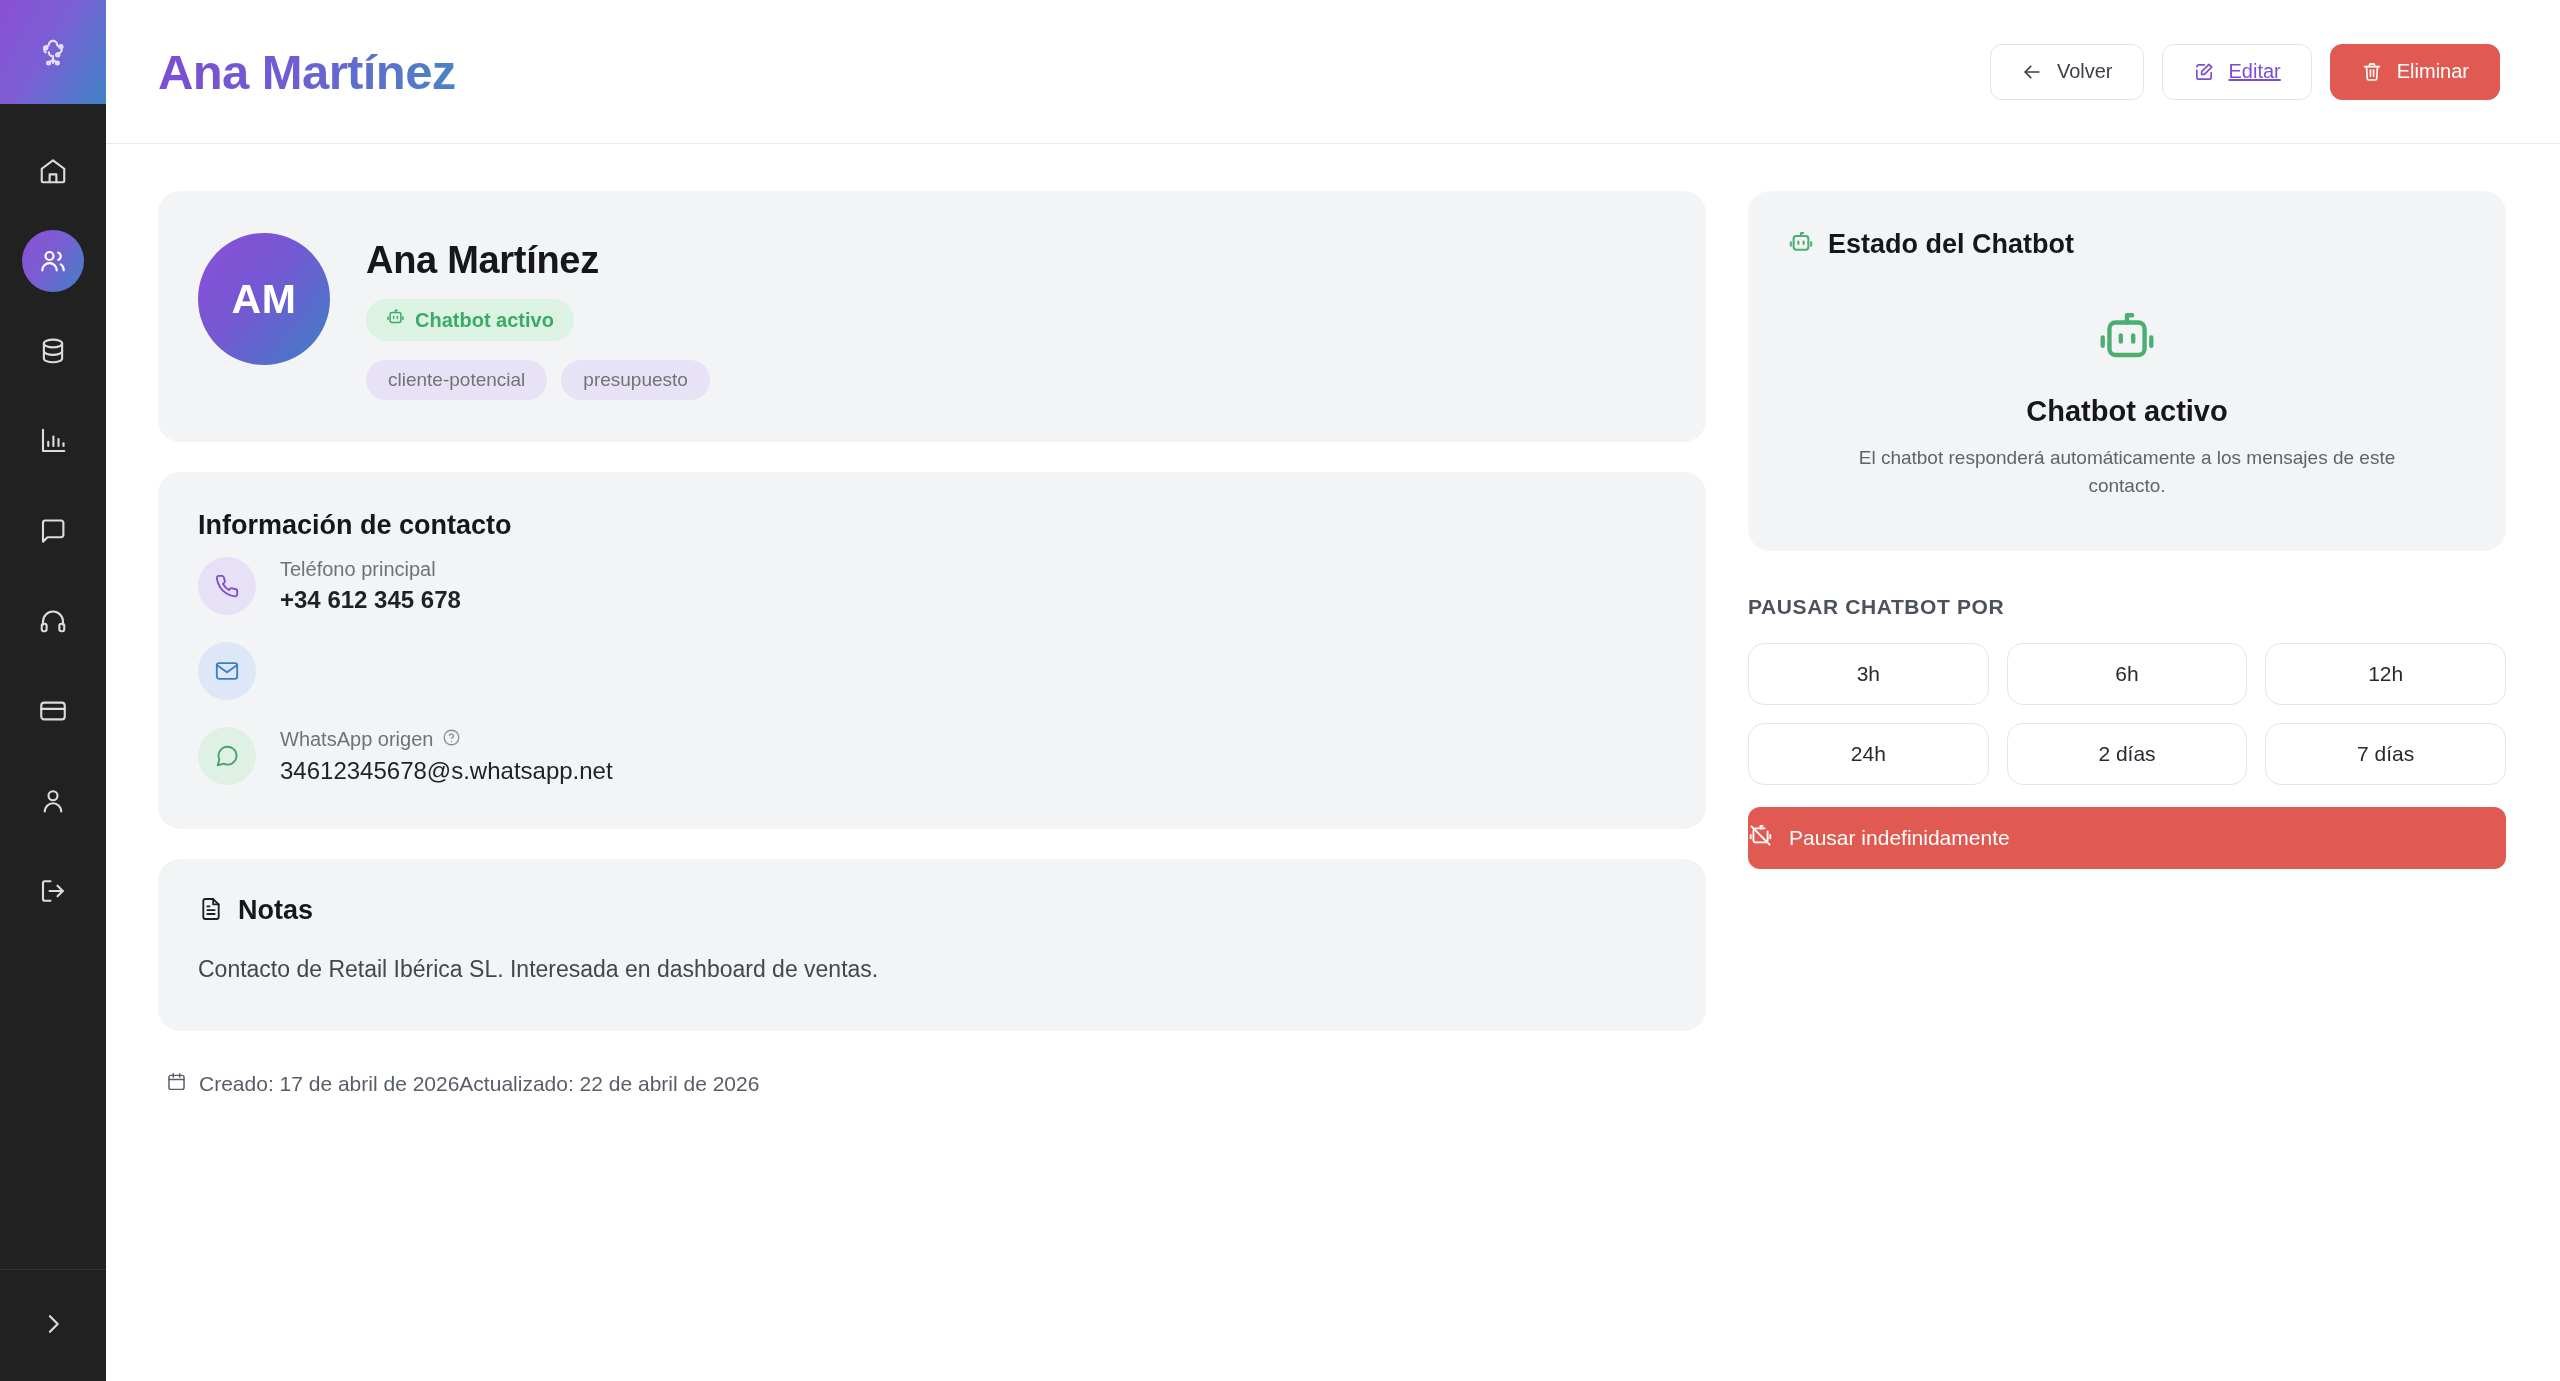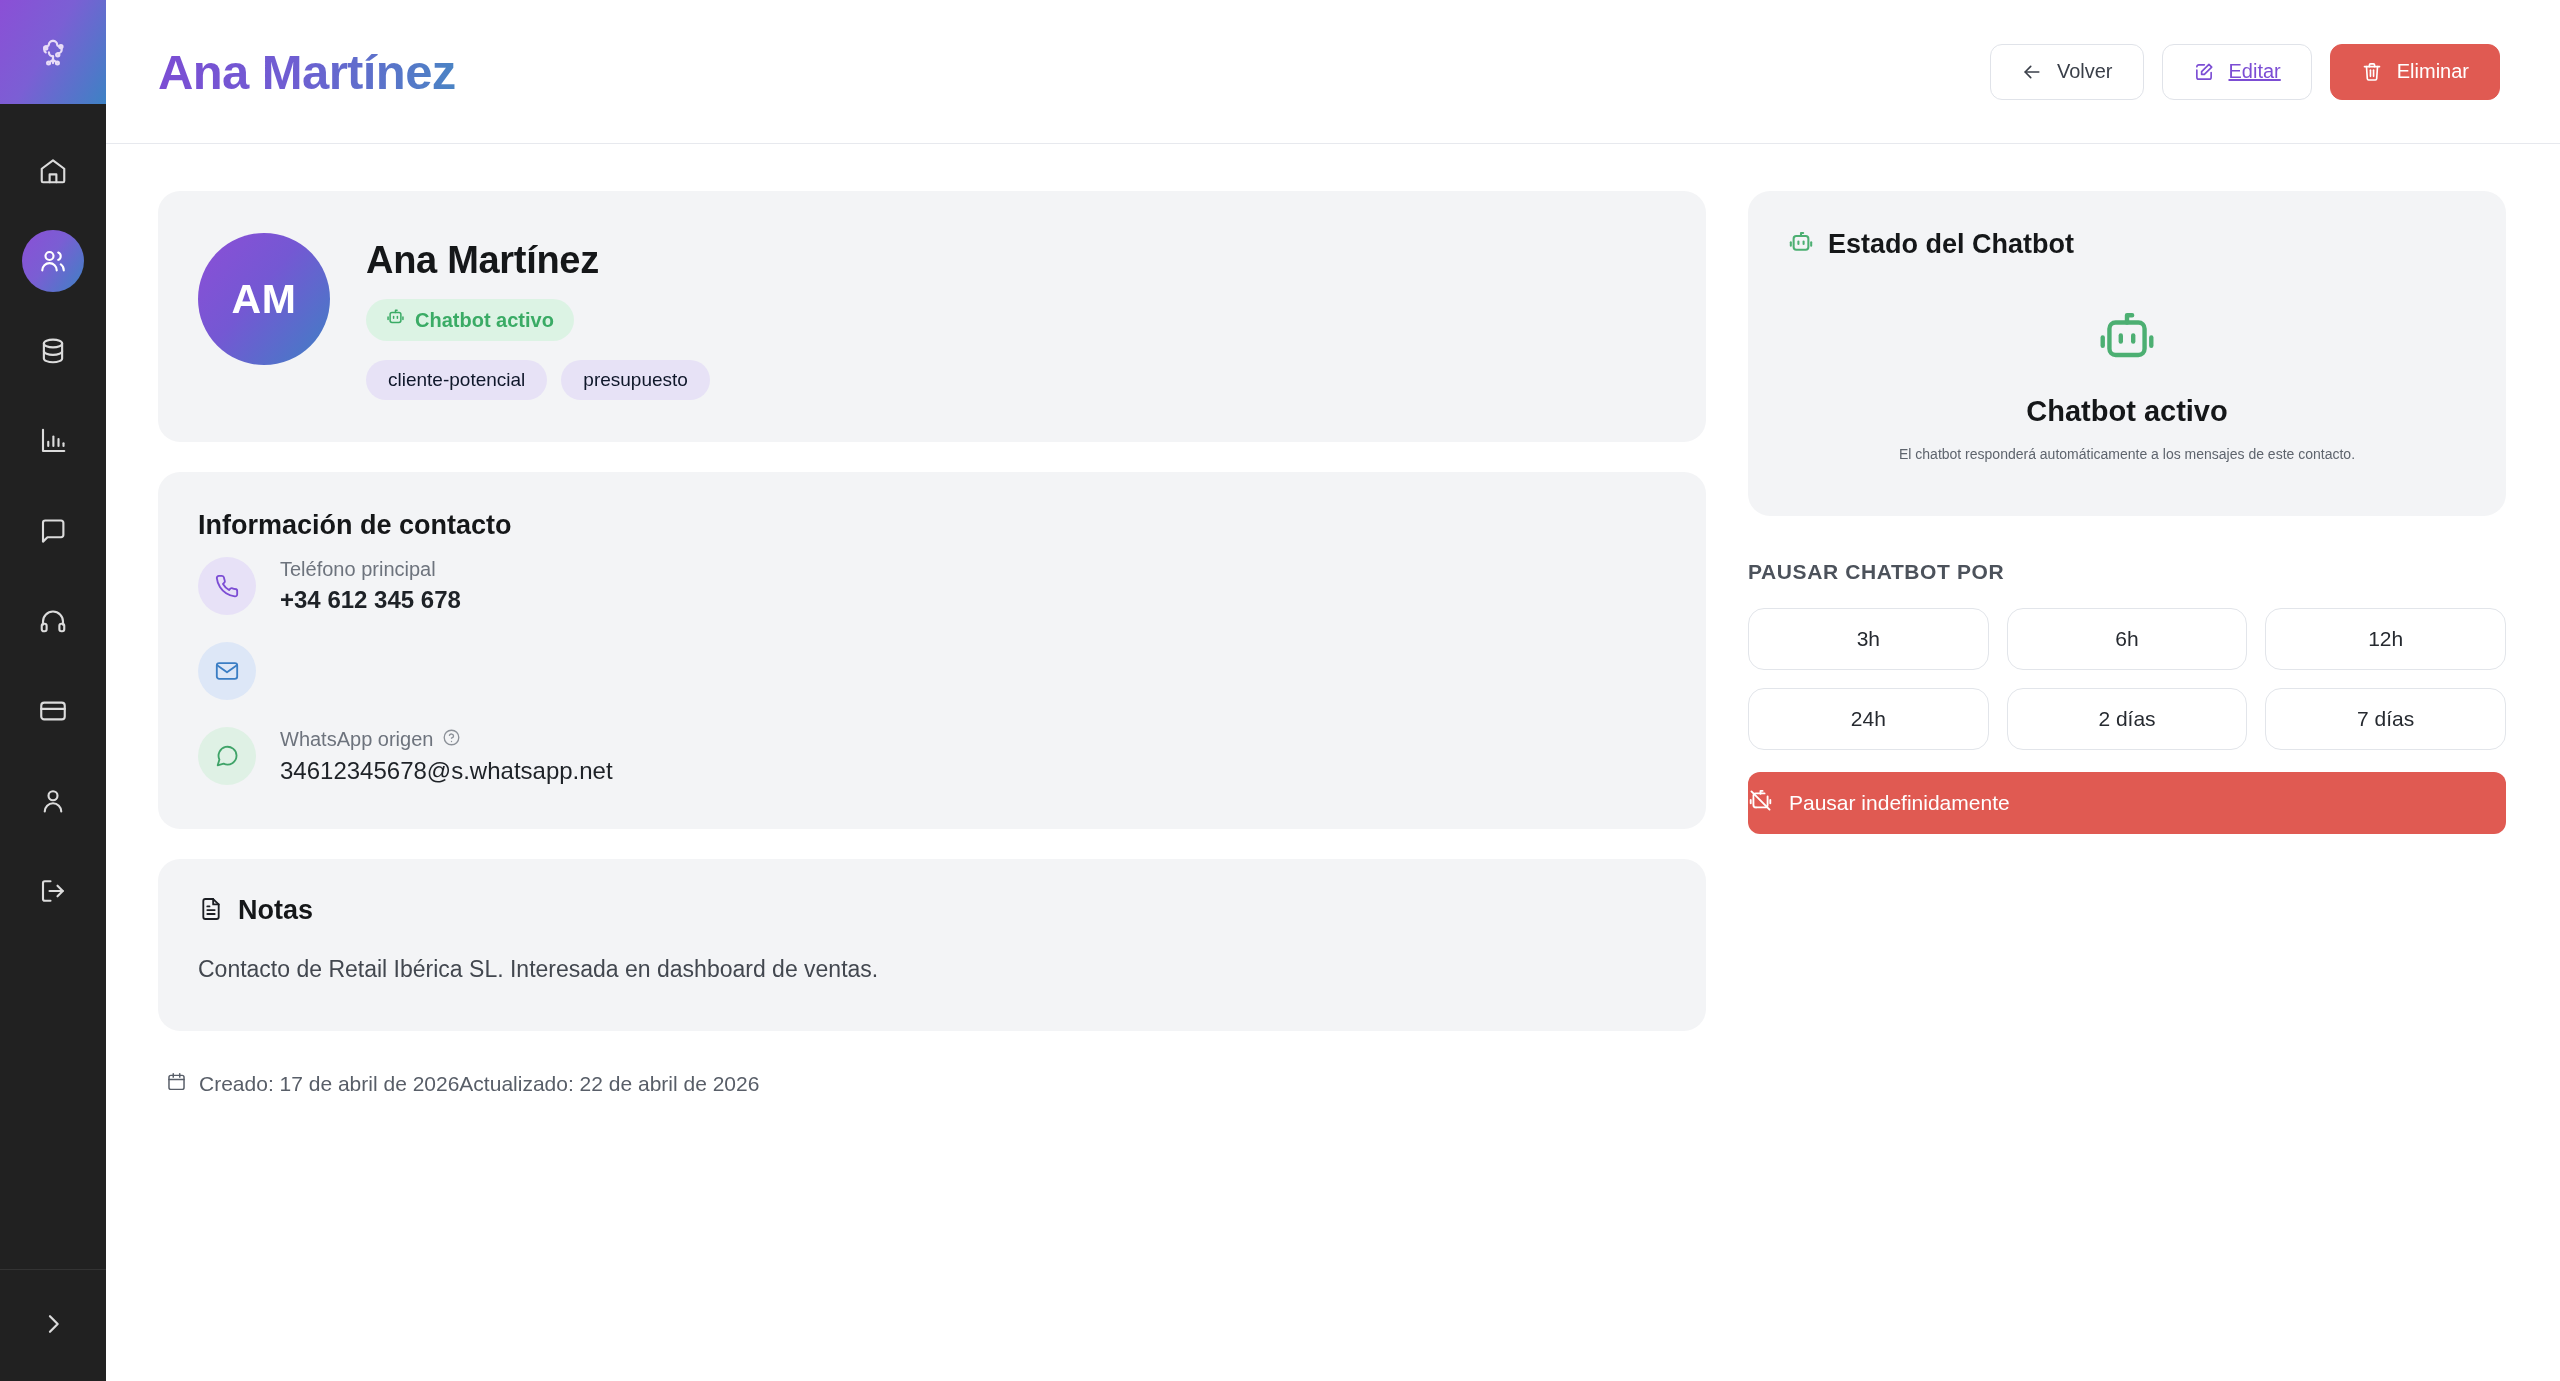--- a/index.html
+++ b/index.html
@@ -123,21 +123,21 @@
   .badge-active {
     display: inline-flex; align-items: center; gap: 10px;
     background: #dcf3e4; color: #3aab65;
     border-radius: 999px;
     padding: 9px 20px;
     font-size: 20px; font-weight: 600;
     margin-top: 17px;
   }
   .tags { display: flex; gap: 14px; margin-top: 19px; }
   .tag {
-    background: #e7e2f6; color: #0f172a;
+    background: #e7e2f6; color: #737373;
     border-radius: 999px; padding: 9px 22px;
     font-size: 19px; font-weight: 500;
   }
 
   
   .contact-card { margin-top: 30px; padding: 38px 46px 44px 40px; }
   .card-heading { font-size: 27px; font-weight: 700; color: #151719; }
   .contact-rows { margin-top: 16px; display: flex; flex-direction: column; gap: 27px; }
   .c-row { display: flex; align-items: center; gap: 24px; }
   .c-ico {
@@ -164,21 +164,21 @@
   }
   .ts-item { display: flex; align-items: center; gap: 12px; }
 
   
   .chatbot-card { padding: 38px 40px 52px 40px; }
   .cb-head { display: flex; align-items: center; gap: 14px; }
   .cb-head-title { font-size: 27px; font-weight: 700; color: #151719; }
   .cb-center { text-align: center; margin-top: 48px; }
   .cb-robot { display:flex; justify-content:center; }
   .cb-status { font-size: 29px; font-weight: 700; color: #151719; margin-top: 25px; }
-  .cb-desc { font-size: 14px; color: #5e646d; margin-top: 16px; line-height: 1.45; padding: 0 46px; }
+  .cb-desc { font-size: 19px; color: #5e646d; margin-top: 16px; line-height: 1.45; padding: 0 46px; }
 
   .pause-label {
     margin-top: 44px;
     font-size: 21px; font-weight: 600; letter-spacing: 0.6px;
     color: #4c525b;
     text-transform: uppercase;
   }
   .pause-grid {
     margin-top: 24px;
     display: grid; grid-template-columns: repeat(3, 1fr);

